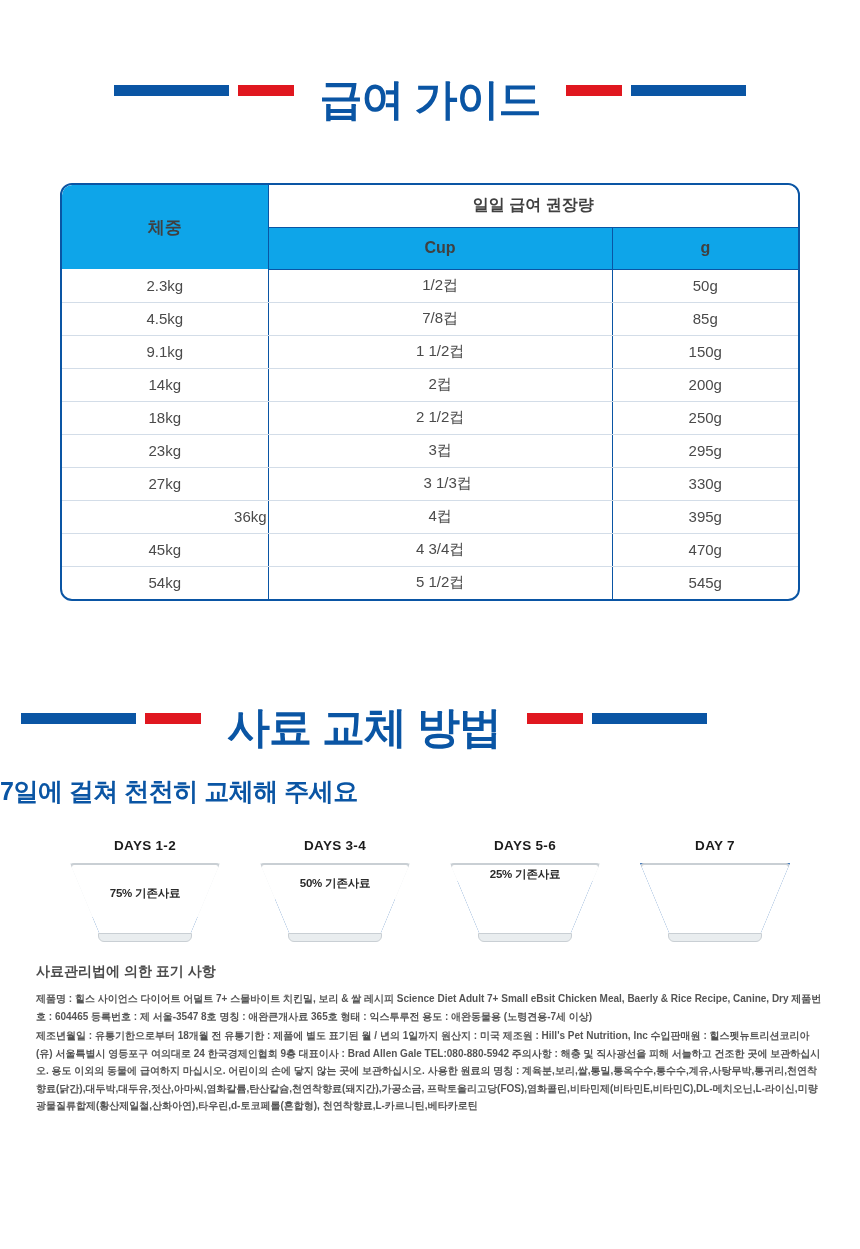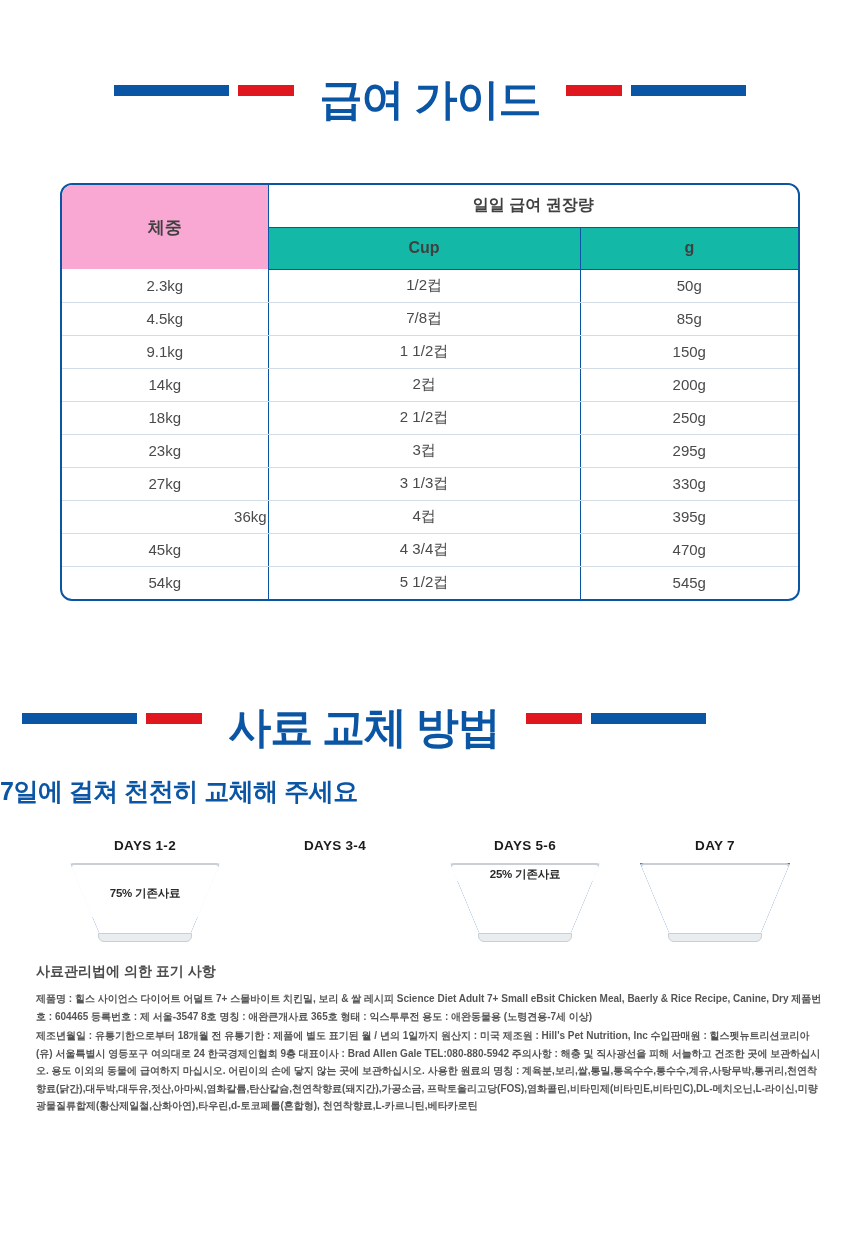--- a/index.html
+++ b/index.html
@@ -73,29 +73,29 @@
   }
   .th-top {
     background: #ffffff;
     color: #0a55a4;
     font-size: 16px;
     font-weight: bold;
     height: 42px;
     border-bottom: 1px solid #0a55a4;
   }
   .th-weight {
-    background: #f9a8d4;
+    background: #0ea5e9;
     color: #1b1b1b;
     font-size: 17px;
     font-weight: bold;
     width: 28%;
     border-right: 1px solid #0a55a4;
   }
   .th-sub {
-    background: #14b8a6;
+    background: #0ea5e9;
     color: #1b1b1b;
     font-size: 16px;
     font-weight: bold;
     height: 42px;
     border-bottom: 1px solid #0a55a4;
     border-right: 1px solid #0a55a4;
   }
   .th-sub:last-child { border-right: none; }
   table.feed td {
     font-size: 15px;
@@ -279,21 +279,21 @@
             <td style="border-right: 1px solid rgb(10, 85, 164);">2 1/2컵</td>
             <td>250g</td>
           </tr>
           <tr class="data-row">
             <td style="border-right: 1px solid rgb(10, 85, 164);">23kg</td>
             <td style="border-right: 1px solid rgb(10, 85, 164);">3컵</td>
             <td>295g</td>
           </tr>
           <tr class="data-row">
             <td style="border-right: 1px solid rgb(10, 85, 164);">27kg</td>
-            <td style="border-right: 1px solid rgb(10, 85, 164);">3 1/3컵</td>
+            <td style="border-right: 1px solid rgb(10, 85, 164); padding-left: 16px;">3 1/3컵</td>
             <td>330g</td>
           </tr>
           <tr class="data-row">
             <td style="border-right: 1px solid rgb(10, 85, 164); text-align: right;">36kg</td>
             <td style="border-right: 1px solid rgb(10, 85, 164); margin-left: 16px;">4컵</td>
             <td>395g</td>
           </tr>
           <tr class="data-row">
             <td style="border-right: 1px solid rgb(10, 85, 164);">45kg</td>
             <td style="border-right: 1px solid rgb(10, 85, 164);">4 3/4컵</td>
@@ -301,21 +301,21 @@
           </tr>
           <tr class="data-row">
             <td style="border-right: 1px solid rgb(10, 85, 164);">54kg</td>
             <td style="border-right: 1px solid rgb(10, 85, 164);">5 1/2컵</td>
             <td>545g</td>
           </tr>
         </tbody>
     </table>
   </div>
 
-  <div class="section-head" style="position:absolute; left:0; top:688px; width:728px;font-family:Liberation Serif, serif;">
+  <div class="section-head" style="position:absolute; left:0; top:688px; width:728px;">
     <div class="bar-group">
       <div class="bar-blue"></div>
       <div class="bar-gap"></div>
       <div class="bar-red"></div>
     </div>
     <div class="section-title">사료 교체 방법</div>
     <div class="bar-group">
       <div class="bar-red"></div>
       <div class="bar-gap"></div>
       <div class="bar-blue"></div>
@@ -333,20 +333,30 @@
             <div class="fill-new" style="height: 25%;"></div>
           </div>
           <div class="bowl-body"></div>
           <div class="seg-text old" style="top: 29.5%;">75% 기존사료</div>
           <div class="seg-text new" style="top: 78.5%;">25% 새로운 사료</div>
           <div class="bowl-base"></div>
         </div>
       </div>
       <div class="bowl-col">
         <div class="bowl-label">DAYS 3-4</div>
+        <div class="bowl">
+          <div class="bowl-fill-wrap">
+            <div class="fill-old" style="height: 50%;"></div>
+            <div class="fill-new" style="height: 50%;"></div>
+          </div>
+          <div class="bowl-body"></div>
+          <div class="seg-text old" style="top: 17%;">50% 기존사료</div>
+          <div class="seg-text new" style="top: 66%;">50% 새로운 사료</div>
+          <div class="bowl-base"></div>
+        </div>
       </div>
       <div class="bowl-col">
         <div class="bowl-label">DAYS 5-6</div>
         <div class="bowl">
           <div class="bowl-fill-wrap">
             <div class="fill-old" style="height: 25%;"></div>
             <div class="fill-new" style="height: 75%;"></div>
           </div>
           <div class="bowl-body"></div>
           <div class="seg-text old" style="top: 4.5%;">25% 기존사료</div>

